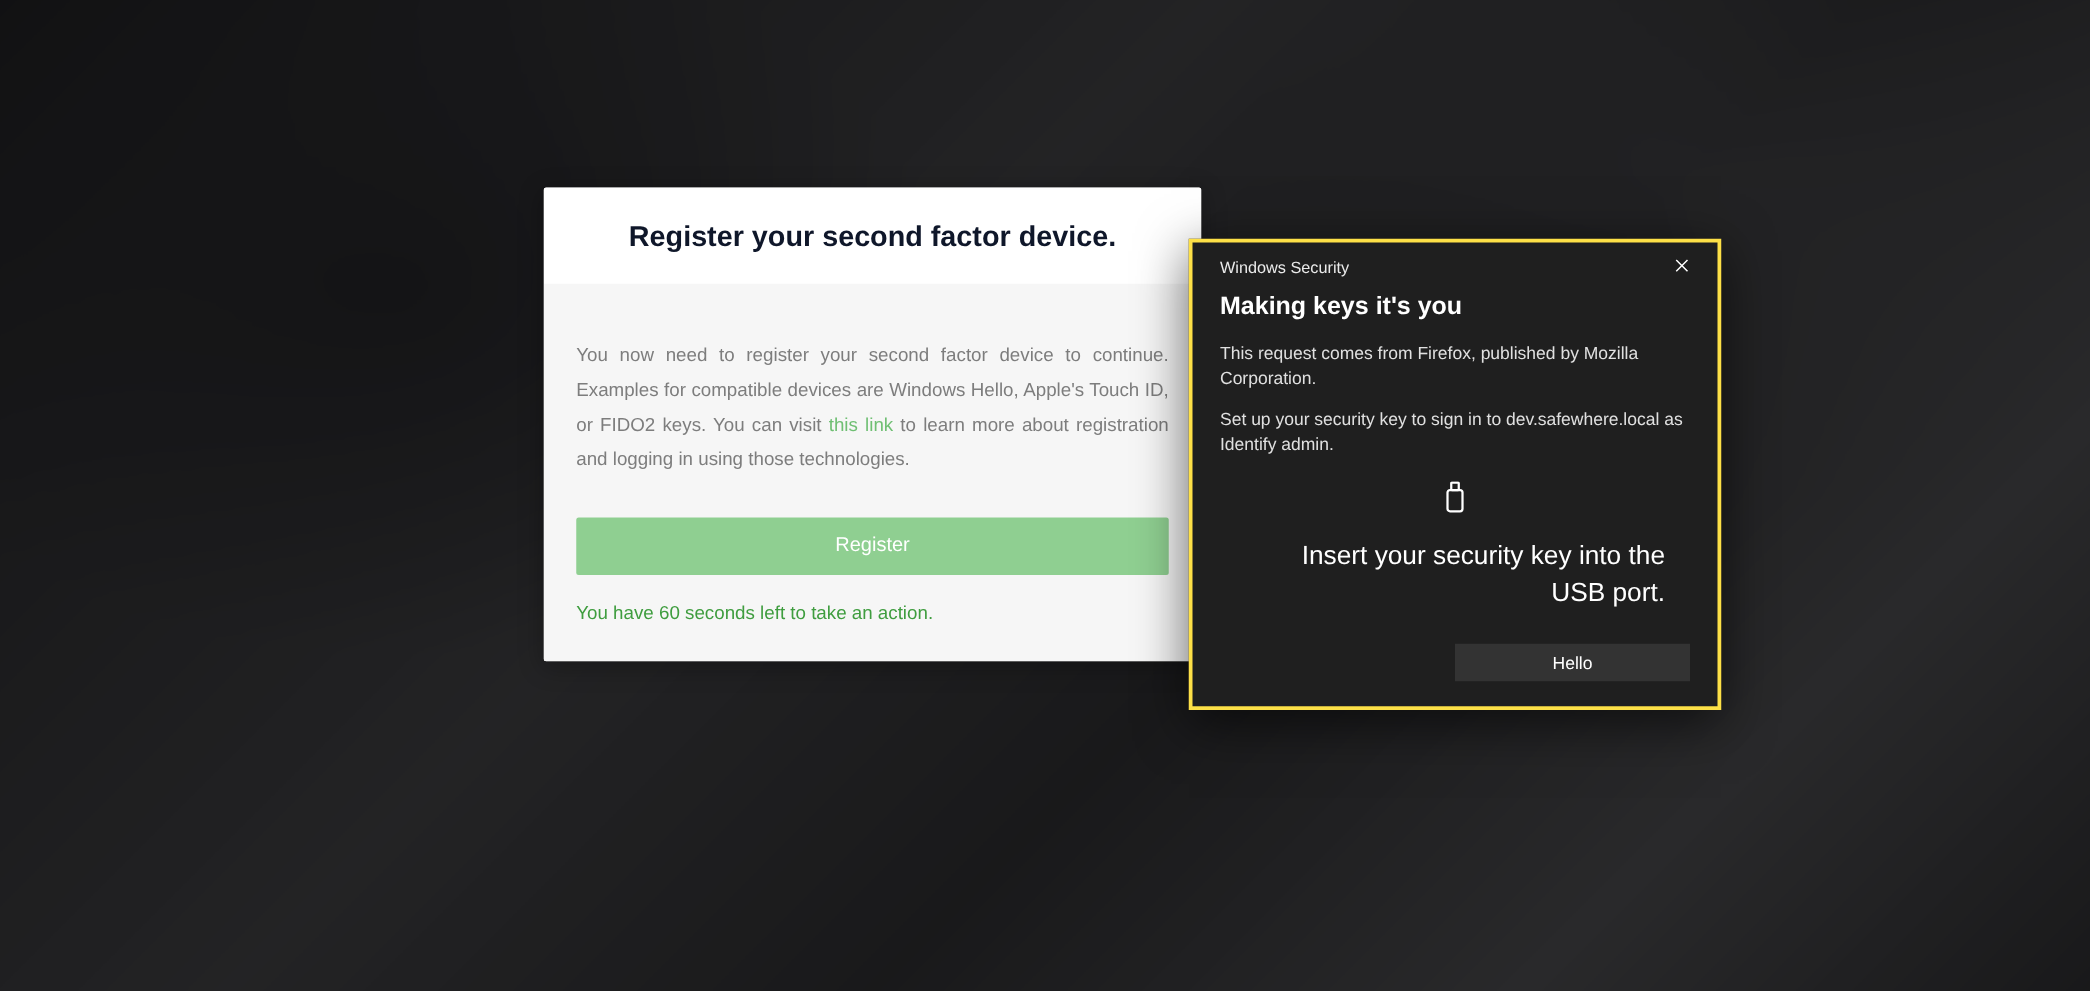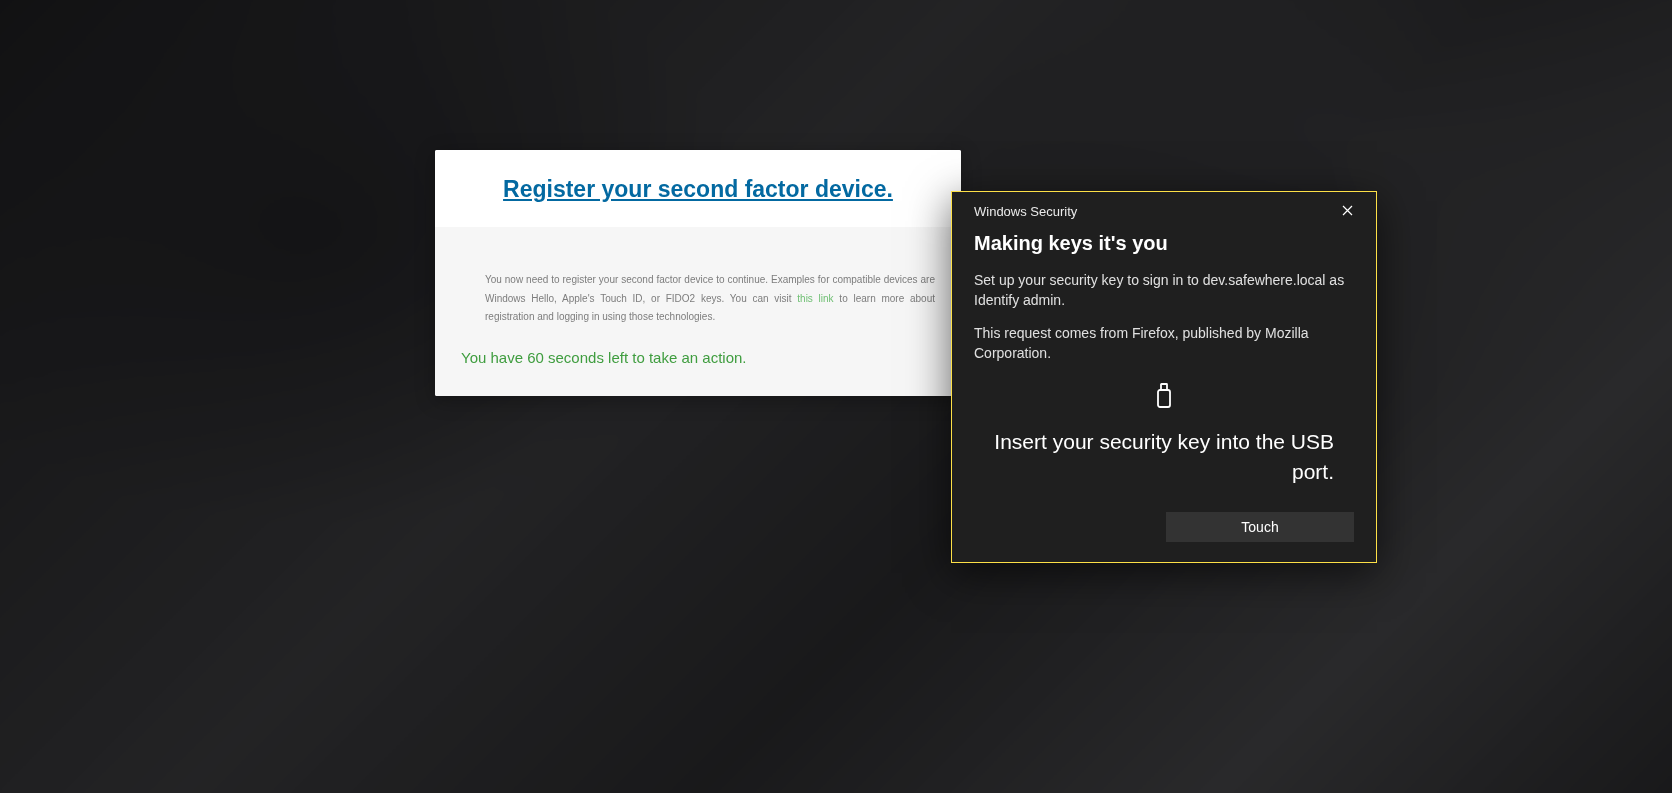--- a/index.html
+++ b/index.html
@@ -42,34 +42,32 @@
     overflow: hidden;
   }
   .card-header {
     background: #fff;
     padding: 26px 30px 24px;
     text-align: center;
   }
   .card-title {
     font-size: 23px;
     font-weight: 600;
-    color: #0369a1;
-    text-decoration: underline;
+    color: #0f172a;
   }
   .card-body {
     background: #f6f6f6;
     padding: 44px 26px 30px;
   }
   .card-desc {
-    font-size: 10px;
+    font-size: 15px;
     line-height: 1.85;
     color: #7d7d7d;
     text-align: justify;
     text-justify: inter-word;
-    margin-left: 24px;
   }
   .card-desc a {
     color: #6fbf73;
     text-decoration: none;
   }
   .register-btn {
     display: block;
     width: 100%;
     margin-top: 32px;
     background: #8fcf91;
@@ -86,21 +84,21 @@
     color: #3f9d3f;
   }
 
   
   .win-dialog {
     position: absolute;
     left: 951px;
     top: 191px;
     width: 426px;
     background: #1f1f1f;
-    border: 1px solid #fde047;
+    border: 3px solid #fde047;
     color: #fff;
     box-shadow: 0 10px 40px rgba(0,0,0,0.6);
     padding-bottom: 20px;
   }
   .win-header {
     display: flex;
     justify-content: space-between;
     align-items: center;
     padding: 6px 10px 4px 22px;
   }
@@ -170,45 +168,46 @@
 <div class="bg"></div>
 
 <div class="card">
   <div class="card-header">
     <div class="card-title">Register your second factor device.</div>
   </div>
   <div class="card-body">
     <p class="card-desc">
       <span>You now need to register your second factor device to continue. Examples for compatible devices are Windows Hello, Apple's Touch ID, or FIDO2 keys. You can visit </span><a href="#">this link</a><span> to learn more about registration and logging in using those technologies.</span>
     </p>
+    <button class="register-btn">Register</button>
     <div class="countdown">You have 60 seconds left to take an action.</div>
   </div>
 </div>
 
 <div class="win-dialog">
   <div class="win-header">
     <div class="win-header-title">Windows Security</div>
     <div class="win-close">
       <span>
         <svg width="11" height="11" viewBox="0 0 11 11">
             <path d="M1 1 L10 10 M10 1 L1 10" stroke="#ffffff" stroke-width="1.2" fill="none"></path>
           </svg>
       </span>
     </div>
   </div>
   <div class="win-body">
     <div class="win-heading">Making keys it's you</div>
+    <div class="win-text">This request comes from Firefox, published by Mozilla Corporation.</div>
     <div class="win-text">Set up your security key to sign in to dev.safewhere.local as Identify admin.</div>
-    <div class="win-text">This request comes from Firefox, published by Mozilla Corporation.</div>
     <div class="win-icon-wrap">
       <span class="usb-icon">
         <svg width="18" height="26" viewBox="0 0 18 26" fill="none" stroke="#ffffff" stroke-width="1.8">
           <rect x="6" y="1" width="6" height="6" rx="0.5"></rect>
           <rect x="3" y="7" width="12" height="17" rx="2"></rect>
         </svg>
       </span>
     </div>
     <div class="win-instruction">Insert your security key into the USB port.</div>
   </div>
   <div class="win-footer">
-    <button class="win-cancel">Touch</button>
+    <button class="win-cancel">Hello</button>
   </div>
 </div>
 
 </body></html>

